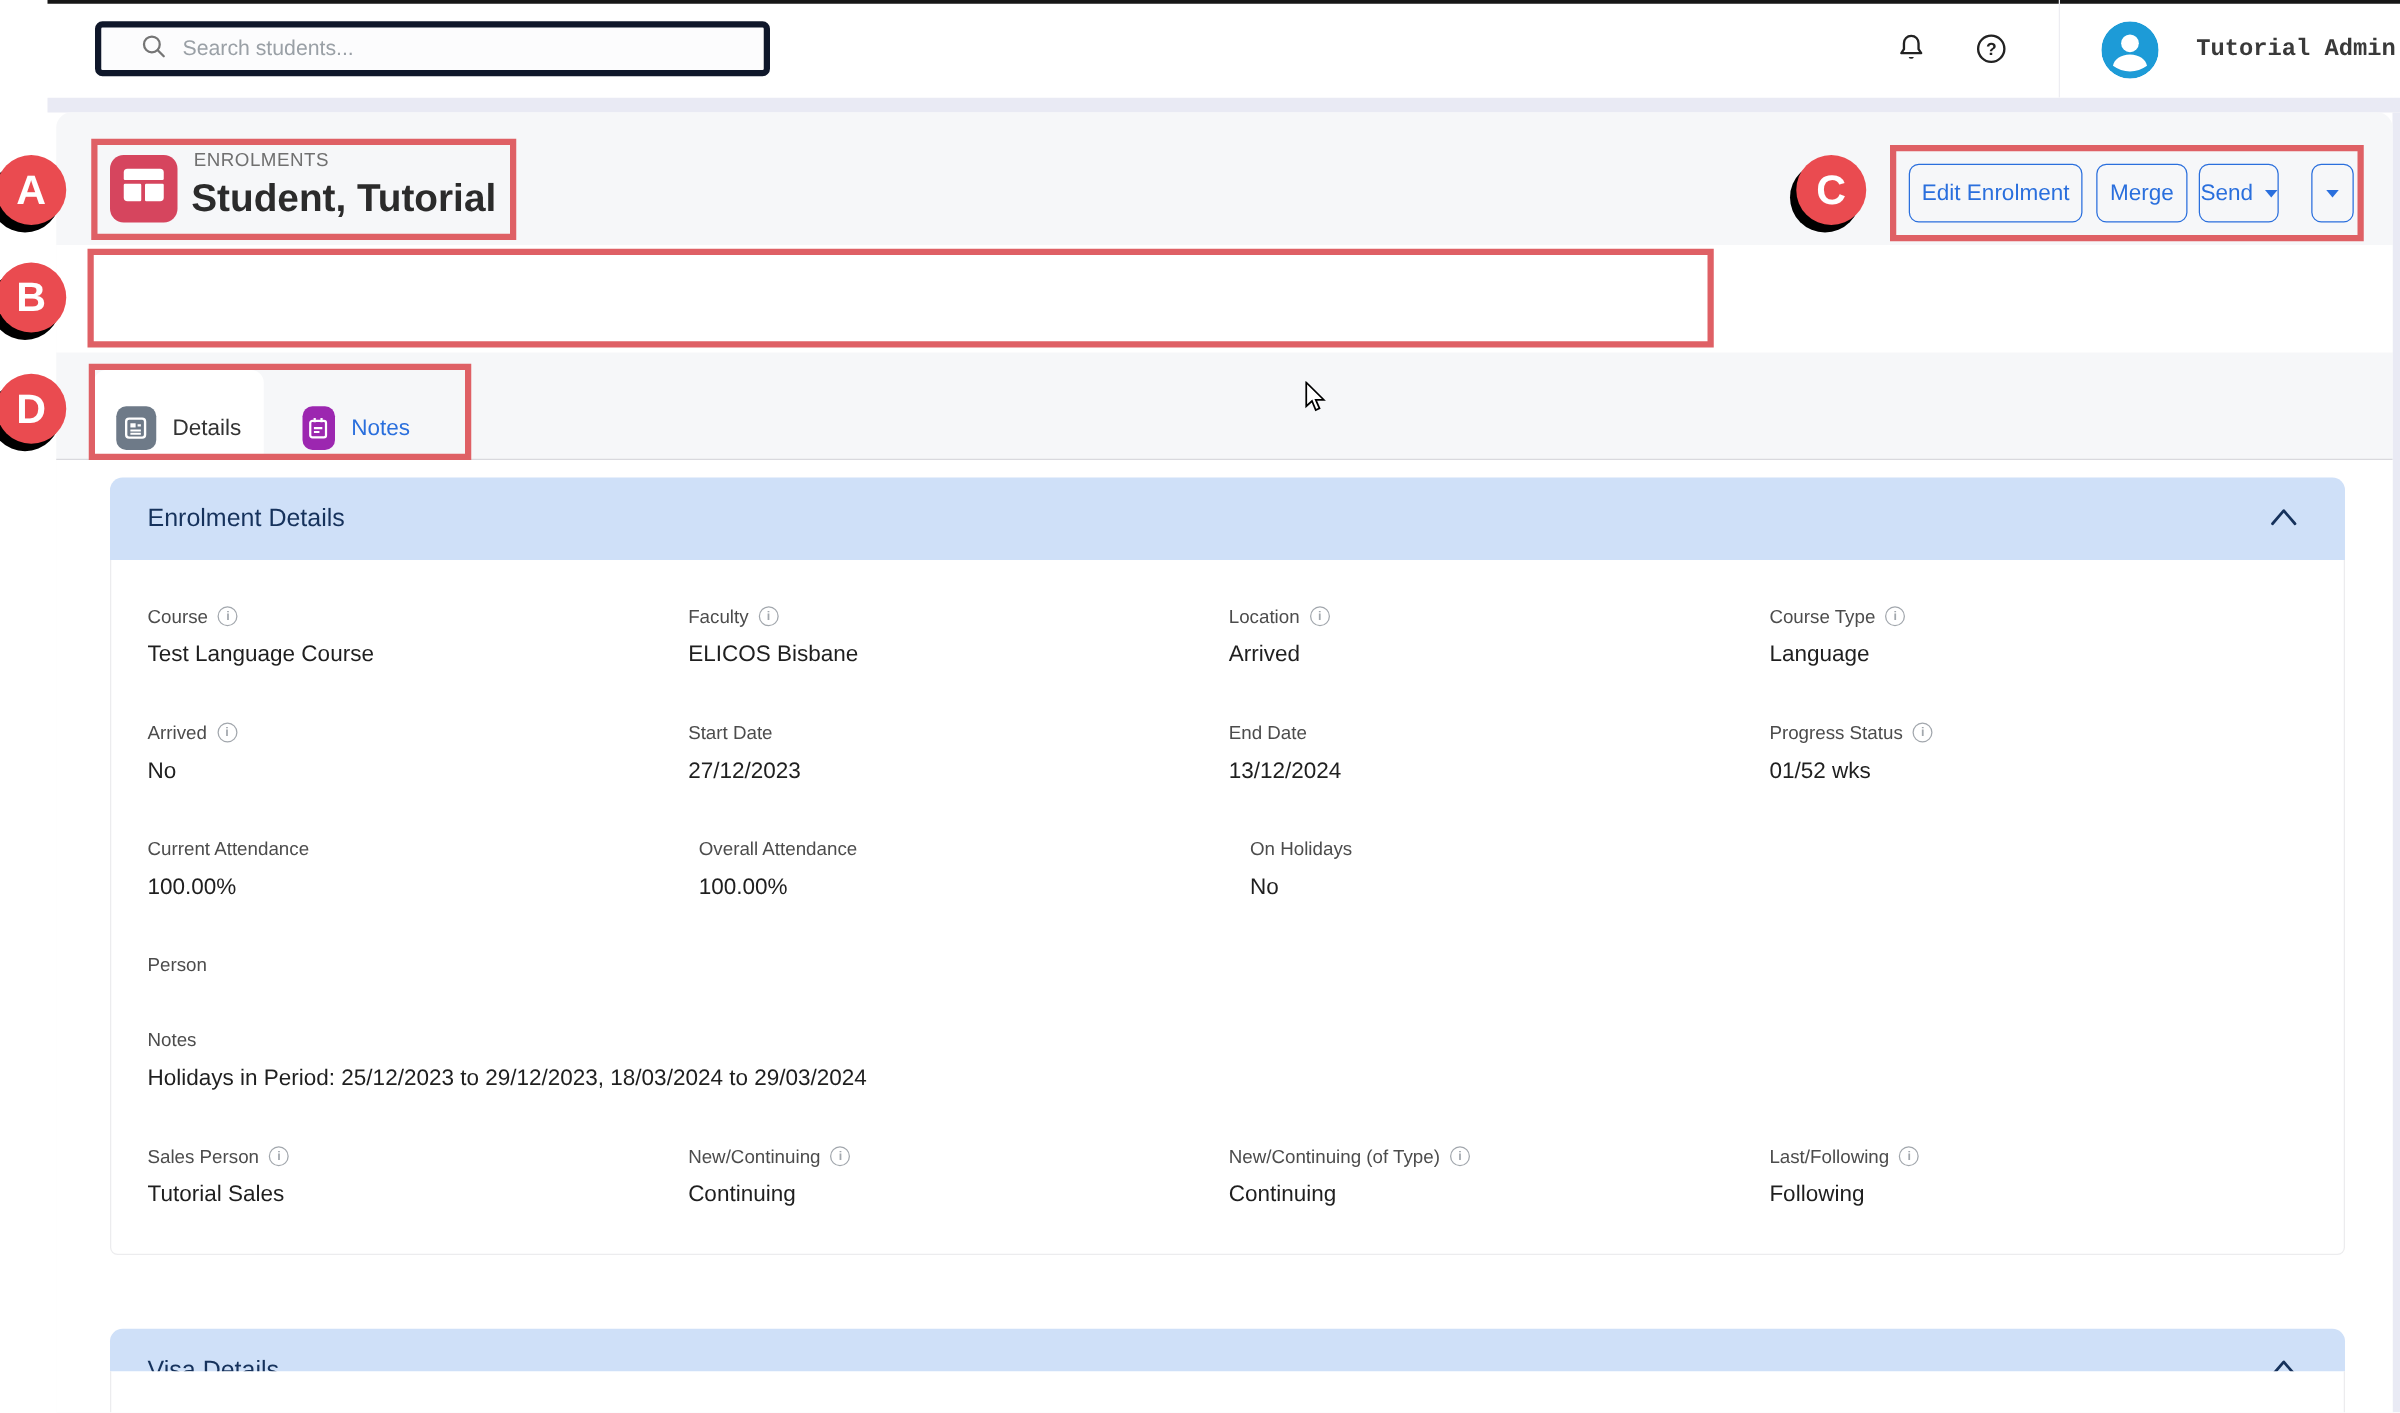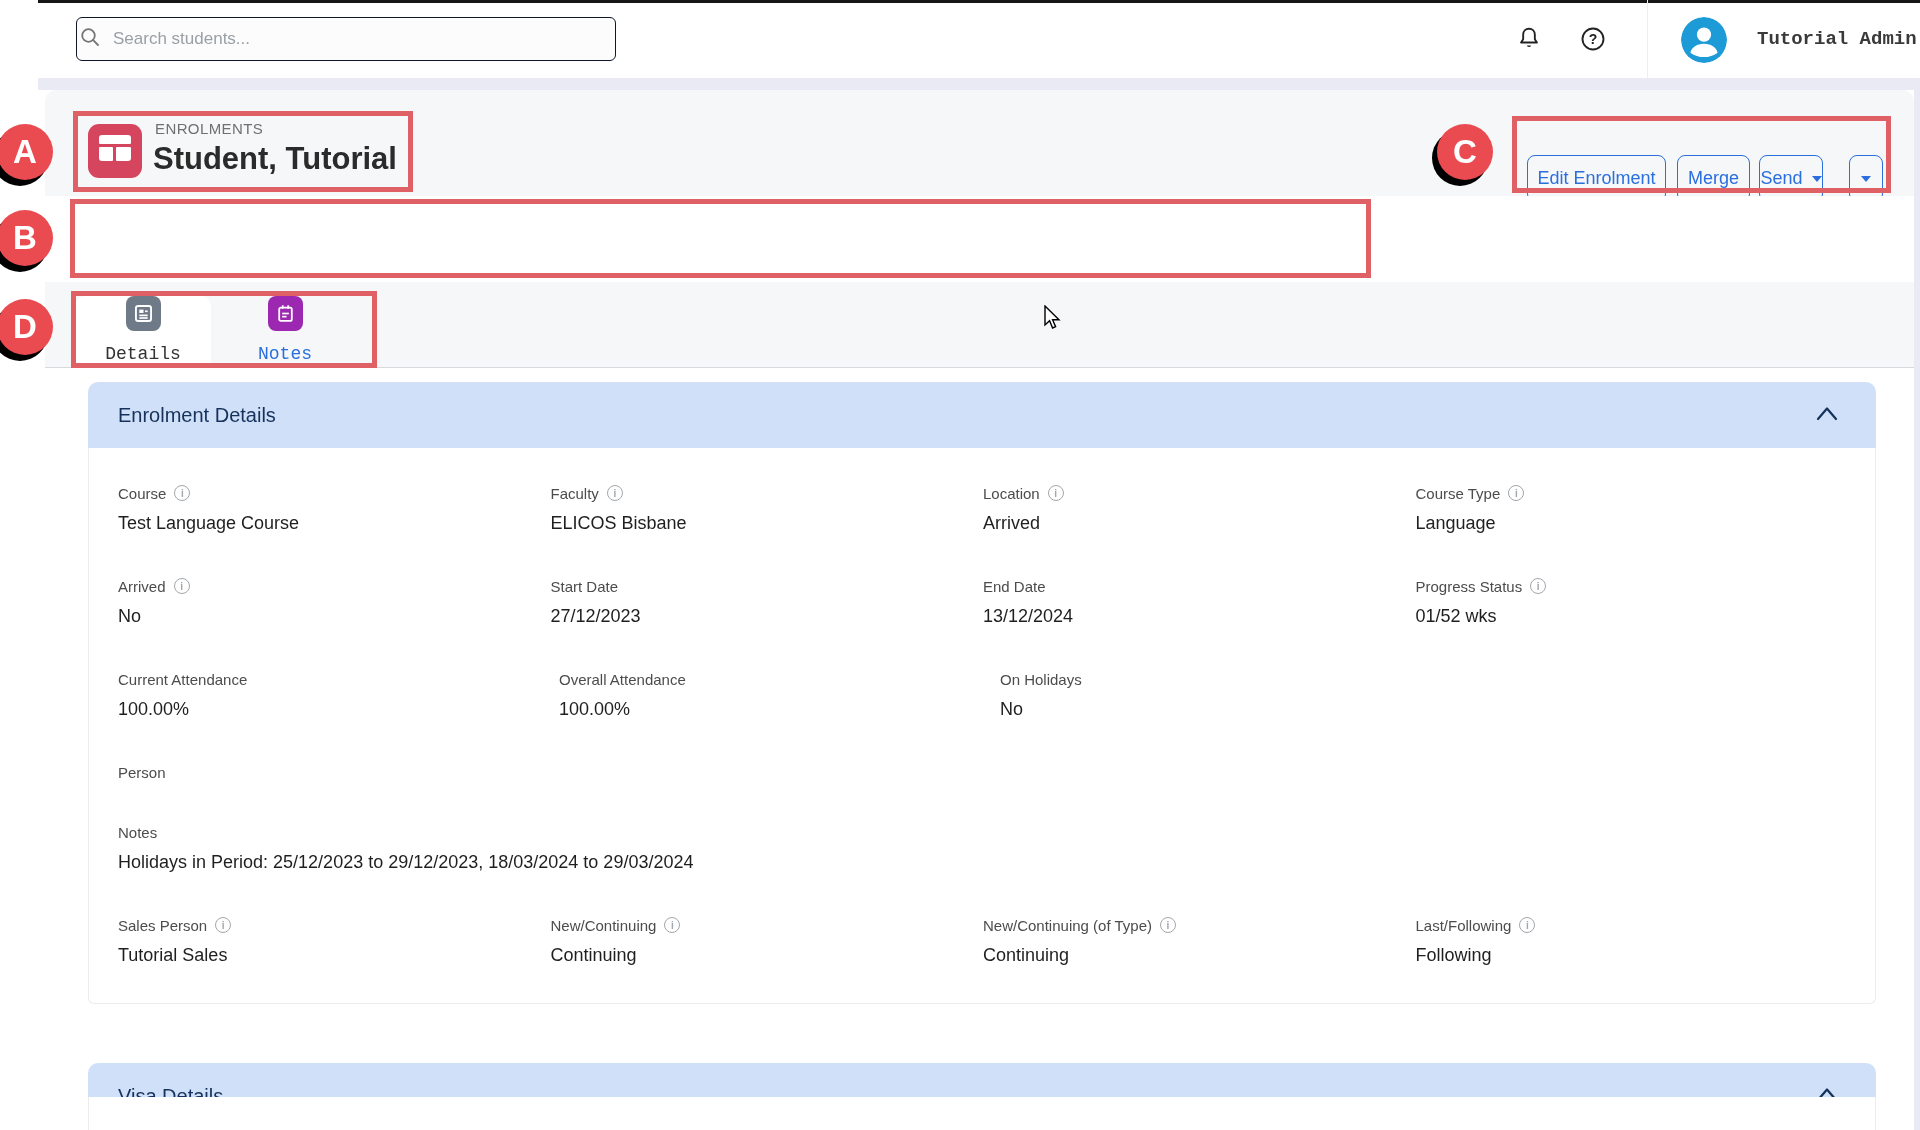--- a/index.html
+++ b/index.html
@@ -6,22 +6,22 @@
   html,body { width:1920px; height:1130px; }
   body {
     position:relative; overflow:hidden; background:#ffffff;
     font-family:"Liberation Sans", sans-serif; color:#2e2e2e;
   }
 
   
   .topbar { position:absolute; left:0; top:0; width:1920px; height:78px; background:#fff; z-index:5; }
   .topline { position:absolute; left:38px; top:0; width:1882px; height:3px; background:#161616; }
   .search-box { position:absolute; left:76px; top:17px; width:540px; height:44px;
-    background:#fcfcfd; border:1px solid #0f172a; border-radius:6px;
-    display:flex; align-items:center; gap:12px; padding:0 2px; }
+    background:#fcfcfd; border:5px solid #0f172a; border-radius:6px;
+    display:flex; align-items:center; gap:12px; padding:0 31px; }
   .search-box input { border:none; outline:none; background:transparent; font-size:17px; color:#333;
     width:100%; font-family:"Liberation Sans", sans-serif; }
   .search-box input::placeholder { color:#9aa0a6; }
   .icon-btn { position:absolute; top:22px; width:34px; height:34px; background:transparent; border:none;
     display:flex; align-items:center; justify-content:center; cursor:pointer; }
   .tb-divider { position:absolute; left:1647px; top:0; width:1px; height:78px; background:#ededf2; }
   .avatar { position:absolute; left:1681px; top:17px; width:46px; height:46px; border-radius:50%; overflow:hidden; }
   .user-name { position:absolute; left:1757px; top:0; height:78px; display:flex; align-items:center;
     font-size:19px; font-weight:bold; color:#3a3a3a;font-family:Liberation Mono, monospace; }
 
@@ -35,40 +35,40 @@
   .app-icon { position:absolute; left:88px; top:124px; width:54px; height:54px; background:#d6455e; border-radius:11px; }
   .app-icon .ai-top  { position:absolute; left:11px; top:11px; width:32px; height:9px;  background:#fff; border-radius:3px 3px 1px 1px; }
   .app-icon .ai-left { position:absolute; left:11px; top:23px; width:14px; height:14px; background:#fff; border-radius:1px 1px 1px 3px; }
   .app-icon .ai-right{ position:absolute; left:28px; top:23px; width:15px; height:14px; background:#fff; border-radius:1px 1px 3px 1px; }
   .eyebrow { position:absolute; left:155px; top:120px; font-size:15px; color:#707070; letter-spacing:.4px; }
   .page-title { position:absolute; left:153px; top:141px; font-size:31px; font-weight:600; color:#2b2b2b; }
 
   
   .btn { position:absolute; top:131px; height:47px; border:1px solid #2a6fdd; border-radius:8px;
     background:transparent; color:#2a6fdd; font-size:18px; font-family:"Liberation Sans", sans-serif;
-    display:flex; align-items:center; justify-content:center; gap:9px; cursor:pointer;margin-top:24px; }
+    display:flex; align-items:center; justify-content:center; gap:9px; cursor:pointer; }
   .caret { width:0; height:0; border-left:5px solid transparent; border-right:5px solid transparent;
     border-top:6px solid #2a6fdd; display:inline-block; }
 
   
   .summary-strip { position:absolute; left:45px; top:196px; width:1869px; height:86px; background:#ffffff; }
   .summary-row { position:absolute; left:84px; top:210px; display:flex; }
   .sum-col:nth-child(1){width:134px} .sum-col:nth-child(2){width:129px}
   .sum-col:nth-child(3){width:182px} .sum-col:nth-child(4){width:255px}
   .sum-col:nth-child(5){width:203px} .sum-col:nth-child(6){width:111px}
   .sum-col:nth-child(7){width:156px} .sum-col:nth-child(8){width:auto}
   .sum-label { font-size:15px; font-weight:bold; color:#333; }
   .sum-value { font-size:18px; color:#2e2e2e; margin-top:9px; }
   .badge { display:inline-block; background:#18935a; color:#fff; font-size:13px; font-weight:bold;
     padding:4px 12px; border-radius:13px; }
   .link { color:#2a6fdd; cursor:pointer; }
 
   
   .tab { position:absolute; top:296px; height:92px; display:flex; align-items:center; gap:13px;
-    padding:0 18px; cursor:pointer; border:none; background:transparent; font-family:Liberation Mono, monospace;flex-direction:column; }
+    padding:0 18px; cursor:pointer; border:none; background:transparent; font-family:Liberation Sans, sans-serif; }
   .tab-details { left:75px; width:136px; background:#ffffff; border-radius:10px 10px 0 0; }
   .tab-notes { left:224px; width:122px; }
   .tab-ic { width:35px; height:35px; border-radius:8px; display:flex; align-items:center; justify-content:center; }
   .tab-ic.gray { background:#6e7a88; }
   .tab-ic.purple { background:#9c27b0; }
   .tab-label { font-size:18px; color:#333; }
   .tab-notes .tab-label { color:#2a6fdd; }
   .tab-underline { position:absolute; left:45px; top:367px; width:1869px; height:1px; background:#d9d9de; }
   .content-area { position:absolute; left:45px; top:368px; width:1869px; height:762px; background:#ffffff; }
 

